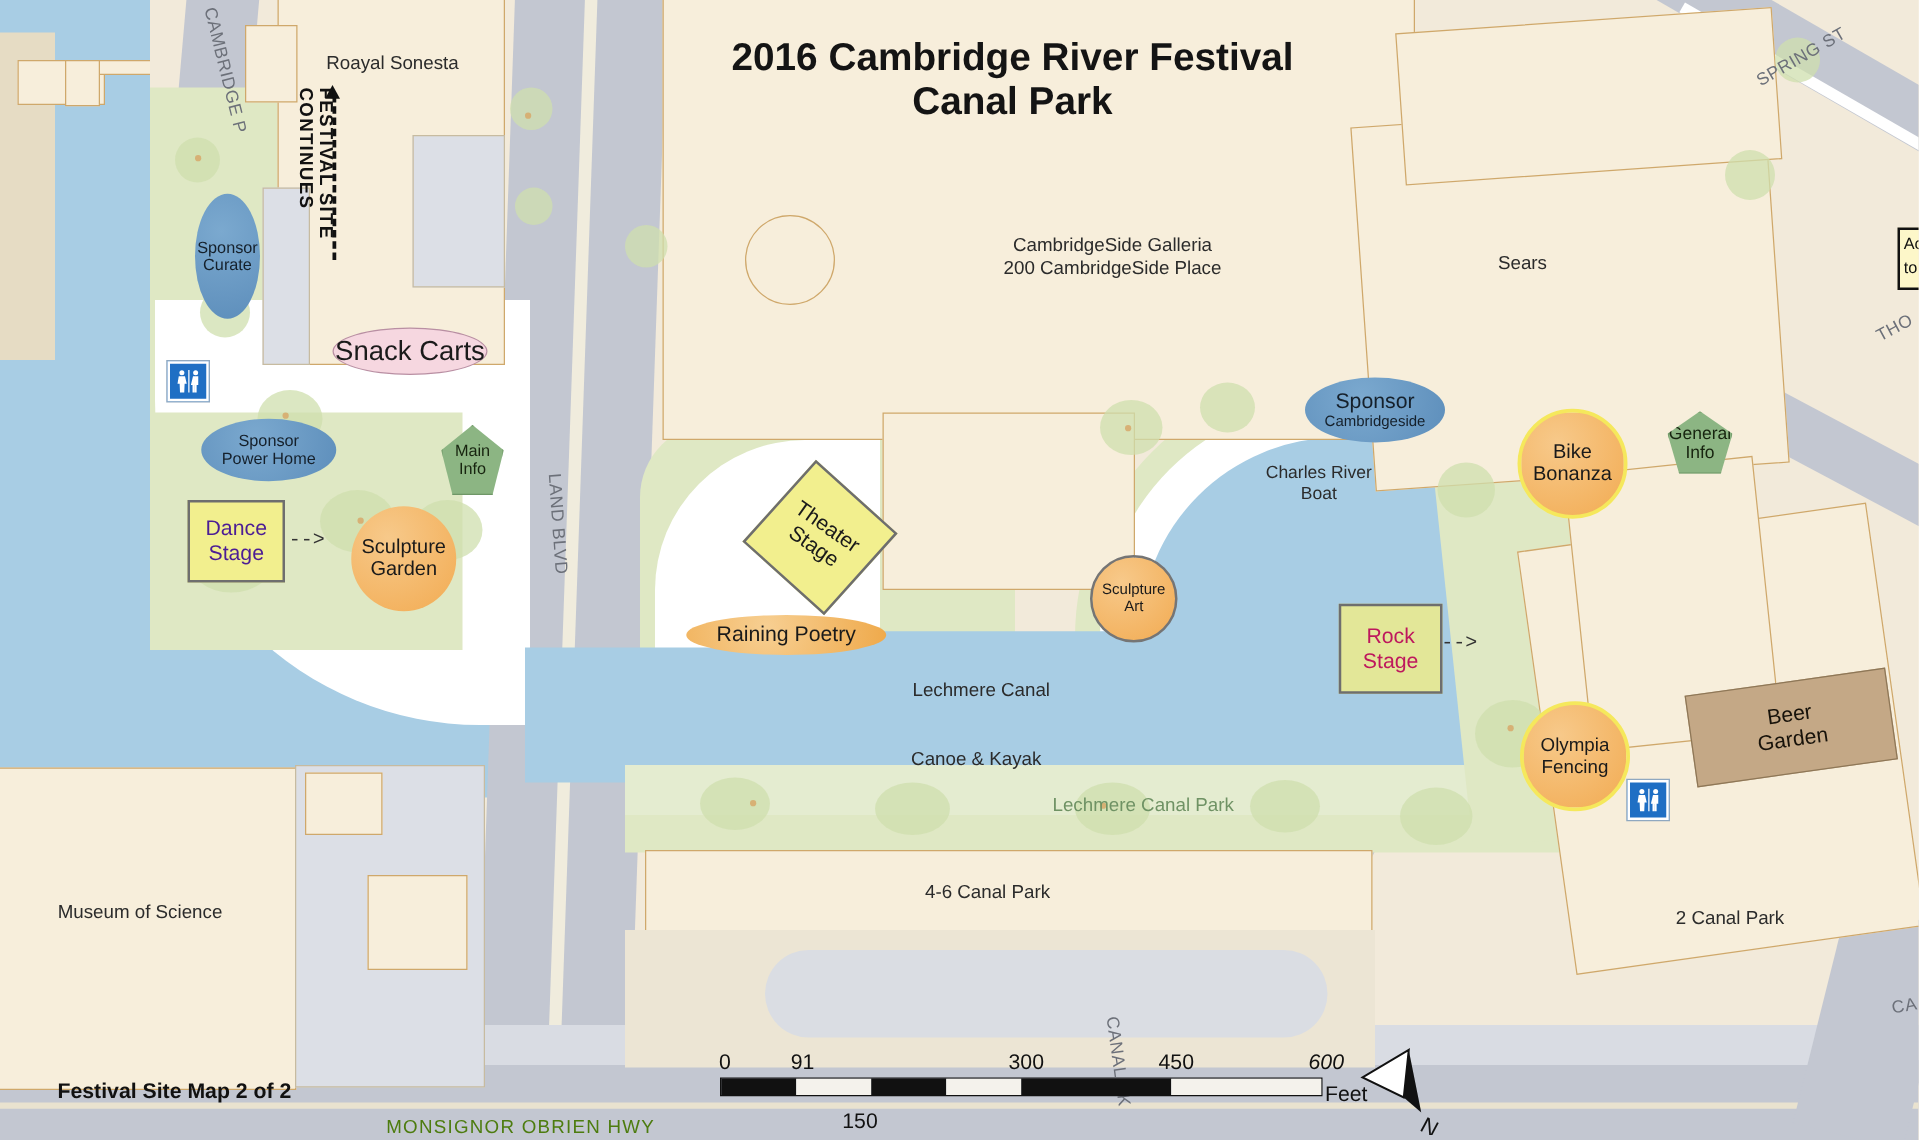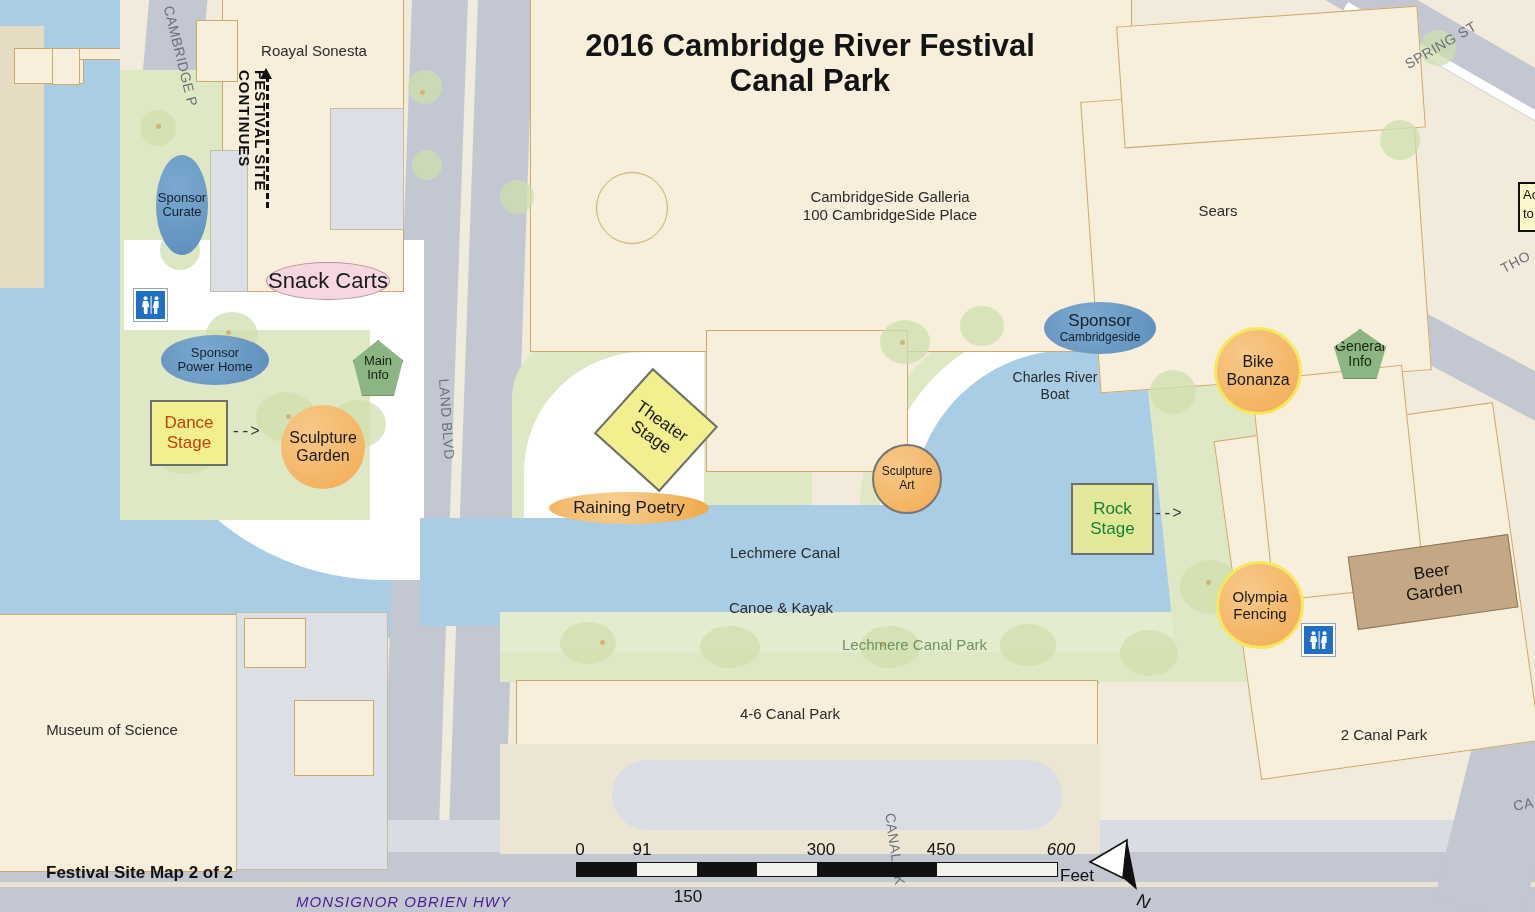--- a/index.html
+++ b/index.html
@@ -11,34 +11,34 @@
   .land{background:#f2eada;}
   .road{background:#c3c7d1;}
   .roadlt{background:#d9dce3;}
   .grass{background:#dfe8c4;}
   .grass2{background:#e4ecd0;}
   .path{background:#ffffff;}
   .bldg{background:#f7eedb;border:1px solid #cfa86b;}
   .bldg-g{background:#dcdfe6;border:1px solid #c7bba0;}
   .plaza{background:#ece5d4;}
   
-  .stage-box{background:#f2ef8e;border:2px solid #6e6e6e;display:flex;align-items:center;justify-content:center;text-align:center;line-height:1.18;color:#c2410c;}
-  .rock-box{background:#e3e798;border:2px solid #6e6e6e;display:flex;align-items:center;justify-content:center;text-align:center;line-height:1.18;color:#15803d;}
+  .stage-box{background:#f2ef8e;border:2px solid #6e6e6e;display:flex;align-items:center;justify-content:center;text-align:center;line-height:1.18;color:#4c1d95;}
+  .rock-box{background:#e3e798;border:2px solid #6e6e6e;display:flex;align-items:center;justify-content:center;text-align:center;line-height:1.18;color:#be185d;}
   .circ-orange{background:radial-gradient(circle at 35% 30%,#f7c98a,#f2ab52);border-radius:50%;display:flex;align-items:center;justify-content:center;text-align:center;line-height:1.15;color:#1a1a1a;}
   .circ-orange.border-yellow{border:3px solid #f5e85c;}
   .circ-orange.border-gray{border:2px solid #757575;}
   .ellipse-blue{background:radial-gradient(circle at 40% 30%,#7ba9cf,#5d8ebb);border-radius:50%;display:flex;flex-direction:column;align-items:center;justify-content:center;text-align:center;line-height:1.1;color:#15202b;margin-left:25px;}
   .ellipse-orange{background:radial-gradient(circle at 40% 30%,#f7cf92,#efa94a);border-radius:50%;display:flex;align-items:center;justify-content:center;text-align:center;color:#1a1a1a;}
   .ellipse-pink{background:#f6d7e0;border:1px solid #b98fa3;border-radius:50%;display:flex;align-items:center;justify-content:center;text-align:center;color:#1a1a1a;}
   .pent-green{background:#8cb583;border:1px solid #6f9767;clip-path:polygon(50% 0%,100% 36%,82% 100%,18% 100%,0% 36%);display:flex;align-items:center;justify-content:center;text-align:center;line-height:1.1;color:#17240f;}
   .beer{background:#c4a886;border:1px solid #8e7757;display:flex;align-items:center;justify-content:center;text-align:center;line-height:1.18;color:#17120a;}
   .lbl-dark{color:#2b2b2b;white-space:pre-line;text-align:center;line-height:1.22;}
   .lbl-road{color:#6c7079;font-style:normal;white-space:nowrap;letter-spacing:.5px;}
   .lbl-green{color:#6f9264;white-space:nowrap;}
-  .lbl-hwy{color:#4c1d95;font-style:italic;white-space:nowrap;letter-spacing:1px;}
+  .lbl-hwy{color:#4d7c0f;white-space:nowrap;letter-spacing:1px;margin-left:13px;}
   .title{font-weight:bold;color:#141414;text-align:center;line-height:1.13;white-space:pre-line;}
   .sitemap{font-weight:bold;color:#111;white-space:nowrap;}
   .fsc{font-weight:bold;letter-spacing:1px;color:#111;white-space:nowrap;}
   .arrow-txt{font-family:"Liberation Mono",monospace;color:#333;}
   
   .wc{background:#1f6fc4;border:2px solid #ffffff;box-shadow:0 0 0 1px #8fa8c0;display:flex;align-items:center;justify-content:center;}
   .scalebar{display:flex;height:13px;border:1px solid #111;}
   .sb-b{background:#111;}
   .sb-w{background:#f4f2ec;}
   .tick{color:#111;position:absolute;transform:translateX(-50%);}
@@ -166,21 +166,21 @@
   <div class="abs lbl-dark" style="left:224px;top:42px;width:180px;font-size:15px;">Roayal Sonesta</div>
 
   <div class="abs" style="left:258px;top:60px;width:80px;height:170px;">
     <div class="abs dashline" style="left:8px;top:16px;height:132px;"></div>
     <div class="abs" style="left:2px;top:8px;width:0;height:0;border-left:6px solid transparent;border-right:6px solid transparent;border-bottom:11px solid #111;"></div>
     <div class="abs fsc" style="left:10px;top:10px;transform:rotate(90deg);transform-origin:left top;font-size:15px;white-space:pre-line;line-height:1.05;width:170px;">FESTIVAL SITE
 CONTINUES</div>
   </div>
 
   <div class="abs lbl-dark" style="left:740px;top:188px;width:300px;font-size:15px;">CambridgeSide Galleria
-100 CambridgeSide Place</div>
+200 CambridgeSide Place</div>
   <div class="abs lbl-dark" style="left:1160px;top:202px;width:116px;font-size:15px;">Sears</div>
   <div class="abs lbl-dark" style="left:992px;top:369px;width:126px;font-size:14px;">Charles River
 Boat</div>
   <div class="abs lbl-dark" style="left:700px;top:544px;width:170px;font-size:15px;">Lechmere Canal</div>
   <div class="abs lbl-dark" style="left:696px;top:599px;width:170px;font-size:15px;">Canoe &amp; Kayak</div>
   <div class="abs lbl-green" style="left:842px;top:636px;font-size:15px;">Lechmere Canal Park</div>
   <div class="abs lbl-dark" style="left:22px;top:721px;width:180px;font-size:15px;">Museum of Science</div>
   <div class="abs lbl-dark" style="left:700px;top:705px;width:180px;font-size:15px;">4-6 Canal Park</div>
   <div class="abs lbl-dark" style="left:1294px;top:726px;width:180px;font-size:15px;">2 Canal Park</div>
 

